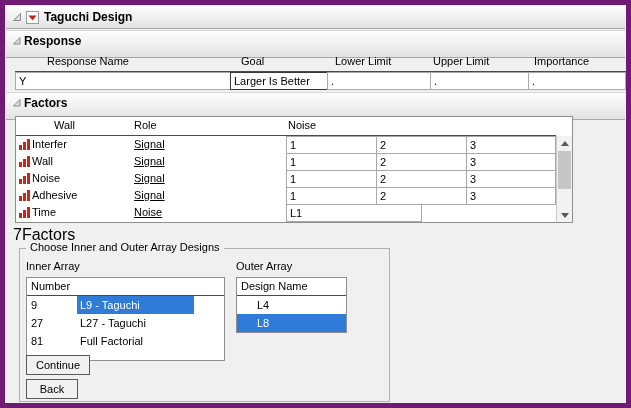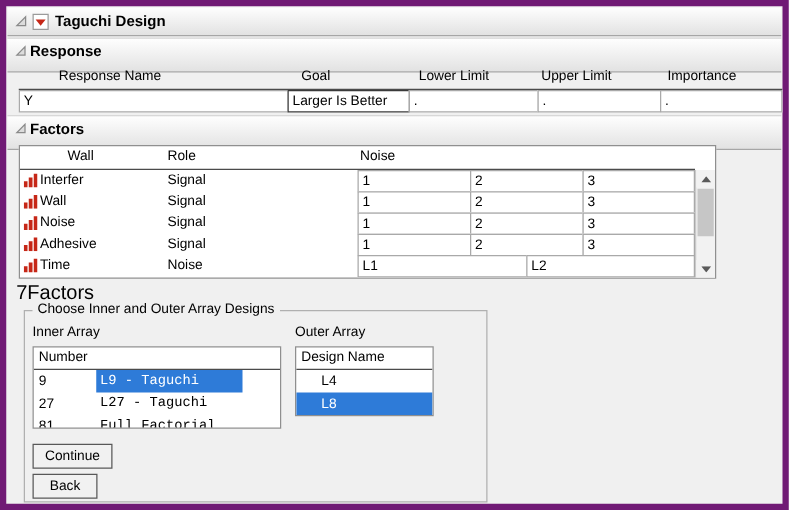--- a/index.html
+++ b/index.html
@@ -30,21 +30,21 @@
 
   
   .ftable { position:absolute; top:111px; left:10px; width:558px; height:107px; background:#fff;
             border:1px solid #8f8f8f; }
   .fhead { position:absolute; top:2px; white-space:nowrap; }
   .fline { position:absolute; top:18px; left:0; width:540px; height:1px; background:#4a4a4a; }
   .frow { position:absolute; left:0; width:556px; height:17px; }
   .ficon { position:absolute; left:3px; top:2px; width:11px; height:12px; }
   .ficon svg rect { fill:var(--accent_red,#c62717); }
   .fname { position:absolute; left:16px; line-height:17px; white-space:nowrap; }
-  .frole { position:absolute; left:118px; line-height:17px; white-space:nowrap; }
+  .frole { position:absolute; left:118px; line-height:17px; white-space:nowrap;text-decoration:underline; }
   .fcell { position:absolute; top:0; height:18px; border:1px solid #a9a9a9; background:#fff;
            line-height:16px; padding-left:3px; white-space:nowrap; }
 
   
   .sbar { position:absolute; left:540px; top:19px; width:16px; height:86px; background:#f2f2f2;
           border-left:1px solid #c9c9c9; }
   .sbtn { position:absolute; left:0; width:15px; height:14px; display:flex; align-items:center;
           justify-content:center; background:#f2f2f2; }
   .sbtn svg polygon { fill:#5a5a5a; }
   .sbtn.up { top:0; } .sbtn.down { bottom:0; }
@@ -57,21 +57,21 @@
               border:1px solid #b0b0b0; }
   .gtitle { position:absolute; top:-8px; left:6px; background:#f0f0f0; padding:0 4px;
             font-size:11px; white-space:nowrap; }
   .glabel { position:absolute; top:11px; font-size:11px; white-space:nowrap; }
 
   .list { position:absolute; background:#fff; border:1px solid #8f8f8f; overflow:hidden; }
   .lhead { height:18px; line-height:17px; padding-left:4px; border-bottom:1px solid #4a4a4a; }
   .lrow { position:relative; height:18px; line-height:18px; white-space:nowrap; }
   .lnum { display:inline-block; padding-left:4px; width:46px; }
   .ldesign { position:absolute; left:50px; top:0; width:117px; height:18px; line-height:18px;
-             padding-left:3px;font-family:Liberation Mono, monospace; }
+             padding-left:3px; }
   .ldesign.selected { background:var(--selection,#2e7bd8); color:#fff; }
   .orow { padding-left:20px; }
   .lrow.rowsel { background:var(--selection,#2e7bd8); color:#fff; }
 
   .btn { position:absolute; height:20px; background:#f1f1f1; border:1px solid #585858;
          text-align:center; line-height:18px; font-size:11px; }
 </style>
 </head>
 <body>
 
@@ -182,21 +182,20 @@
 
     <div class="frow" style="top:87px">
       <span class="ficon"><svg width="11" height="12">
             <rect x="0" y="7" width="3" height="5"></rect>
             <rect x="4" y="4" width="3" height="8"></rect>
             <rect x="8" y="1" width="3" height="11"></rect>
           </svg></span>
       <span class="fname">Time</span>
       <span class="frole">Noise</span>
       <span class="fcell" style="left:270px;width:136px">L1</span>
-      <span class="fcell" style="left:405px;width:135px">L2</span>
     </div>
 
     <div class="sbar">
       <div class="sbtn up">
         <svg width="8" height="5">
             <polygon points="4,0 8,5 0,5"></polygon>
           </svg>
       </div>
       <div class="sthumb"></div>
       <div class="sbtn down">
@@ -208,21 +207,21 @@
   </div>
 
   <div class="fcount">7Factors</div>
 
   <div class="groupbox">
     <span class="gtitle">Choose Inner and Outer Array Designs</span>
 
     <div class="glabel" style="left:6px">Inner Array</div>
     <div class="glabel" style="left:216px">Outer Array</div>
 
-    <div class="list" style="left:6px;top:28px;width:199px;height:66px">
+    <div class="list" style="left:6px;top:28px;width:199px;height:84px">
       <div class="lhead">Number</div>
       <div class="lrow">
         <span class="lnum">9</span>
         <span class="ldesign selected">L9 - Taguchi</span>
       </div>
       <div class="lrow">
         <span class="lnum">27</span>
         <span class="ldesign">L27 - Taguchi</span>
       </div>
       <div class="lrow">

